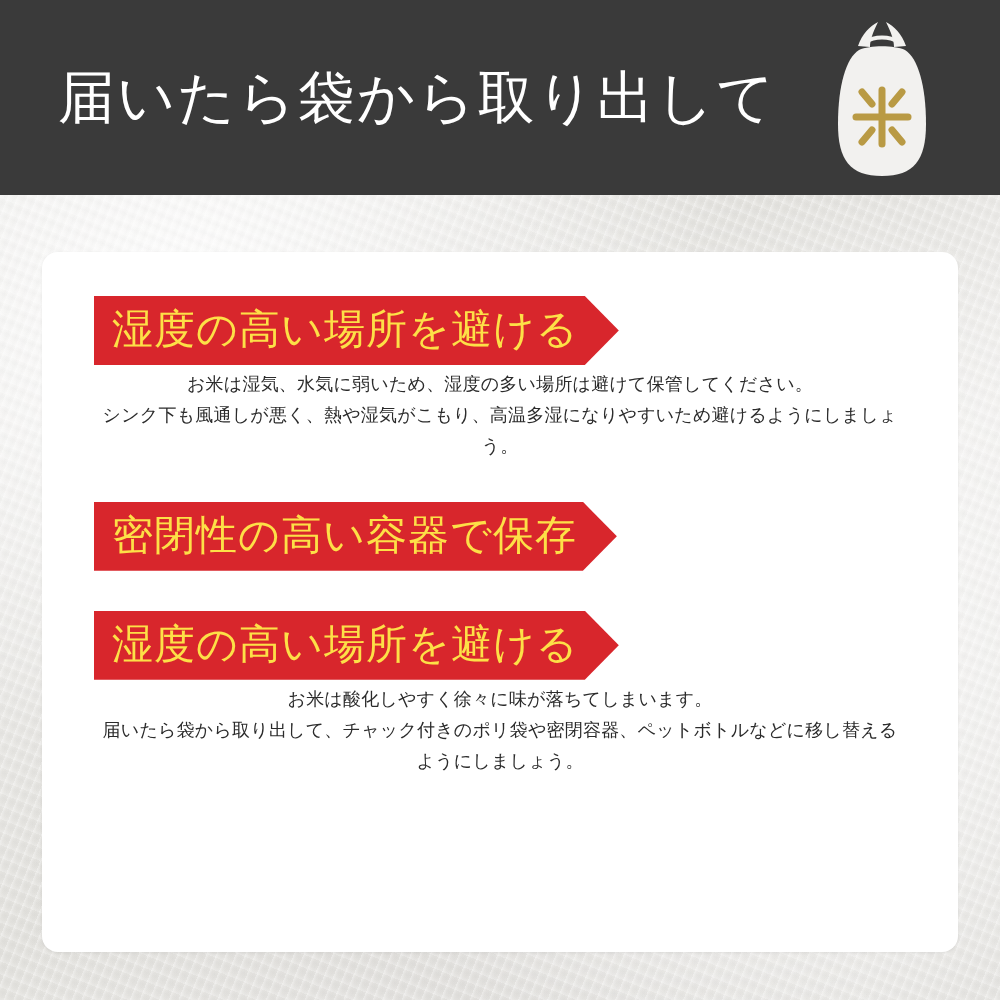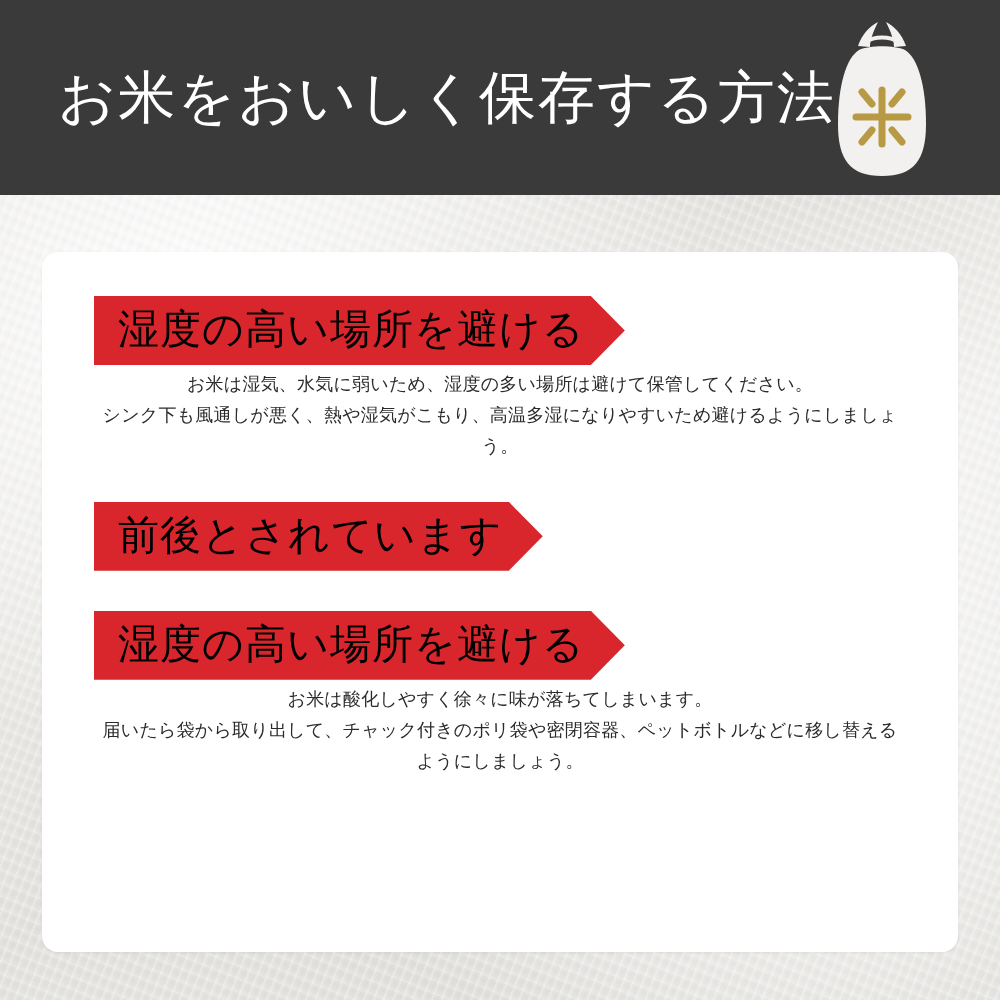--- a/index.html
+++ b/index.html
@@ -76,46 +76,46 @@
   }
 
   .section { position: relative; }
   .section + .section { margin-top: 40px; }
 
   
   .banner {
     position: relative;
     display: inline-block;
     background: #d8262c;
-    color: #000000;
+    color: #fde047;
     font-size: 41px;
     line-height: 1;
     letter-spacing: 1px;
-    padding: 13px 40px 15px 24px;
+    padding: 13px 40px 15px 18px;
     white-space: nowrap;
     clip-path: polygon(0 0, calc(100% - 34px) 0, 100% 50%, calc(100% - 34px) 100%, 0 100%);
   }
 
   .body-text {
     margin-top: 4px;
     color: #2b2b2b;
     font-size: 18px;
     line-height: 1.72;
     letter-spacing: 0.2px;
     white-space: pre-line;
     text-align: center;
   }
 </style>
 </head>
 <body>
 
 <div class="page">
 
   <div class="header">
-    <div class="header-title">お米をおいしく保存する方法</div>
+    <div class="header-title">届いたら袋から取り出して</div>
 
     <svg class="rice-bag" viewBox="0 0 112 165" aria-hidden="true">
 
       <path d="M32 26 C36 14 44 6 52 2 C47 12 44 20 44 27 Z" fill="#f2f1ef"></path>
       <path d="M80 26 C76 14 68 6 60 2 C65 12 68 20 68 27 Z" fill="#f2f1ef"></path>
       <path d="M40 22 C48 16 64 16 72 22" fill="none" stroke="#f2f1ef" stroke-width="4" stroke-linecap="round"></path>
 
       <path d="M33 30 C44 25 68 25 79 30 C92 38 100 66 100 104 C100 140 88 156 56 156 C24 156 12 140 12 104 C12 66 20 38 33 30 Z" fill="#f2f1ef"></path>
 
       <g stroke="#b99a44" stroke-width="7" stroke-linecap="round">
@@ -131,21 +131,21 @@
 
   <div class="card">
 
     <div class="section">
       <div class="banner">湿度の高い場所を避ける</div>
       <div class="body-text">お米は湿気、水気に弱いため、湿度の多い場所は避けて保管してください。
 シンク下も風通しが悪く、熱や湿気がこもり、高温多湿になりやすいため避けるようにしましょう。</div>
     </div>
 
     <div class="section">
-      <div class="banner">前後とされています</div>
+      <div class="banner">密閉性の高い容器で保存</div>
     </div>
 
     <div class="section">
       <div class="banner">湿度の高い場所を避ける</div>
       <div class="body-text">お米は酸化しやすく徐々に味が落ちてしまいます。
 届いたら袋から取り出して、チャック付きのポリ袋や密閉容器、ペットボトルなどに移し替えるようにしましょう。</div>
     </div>
 
   </div>
 </div>

